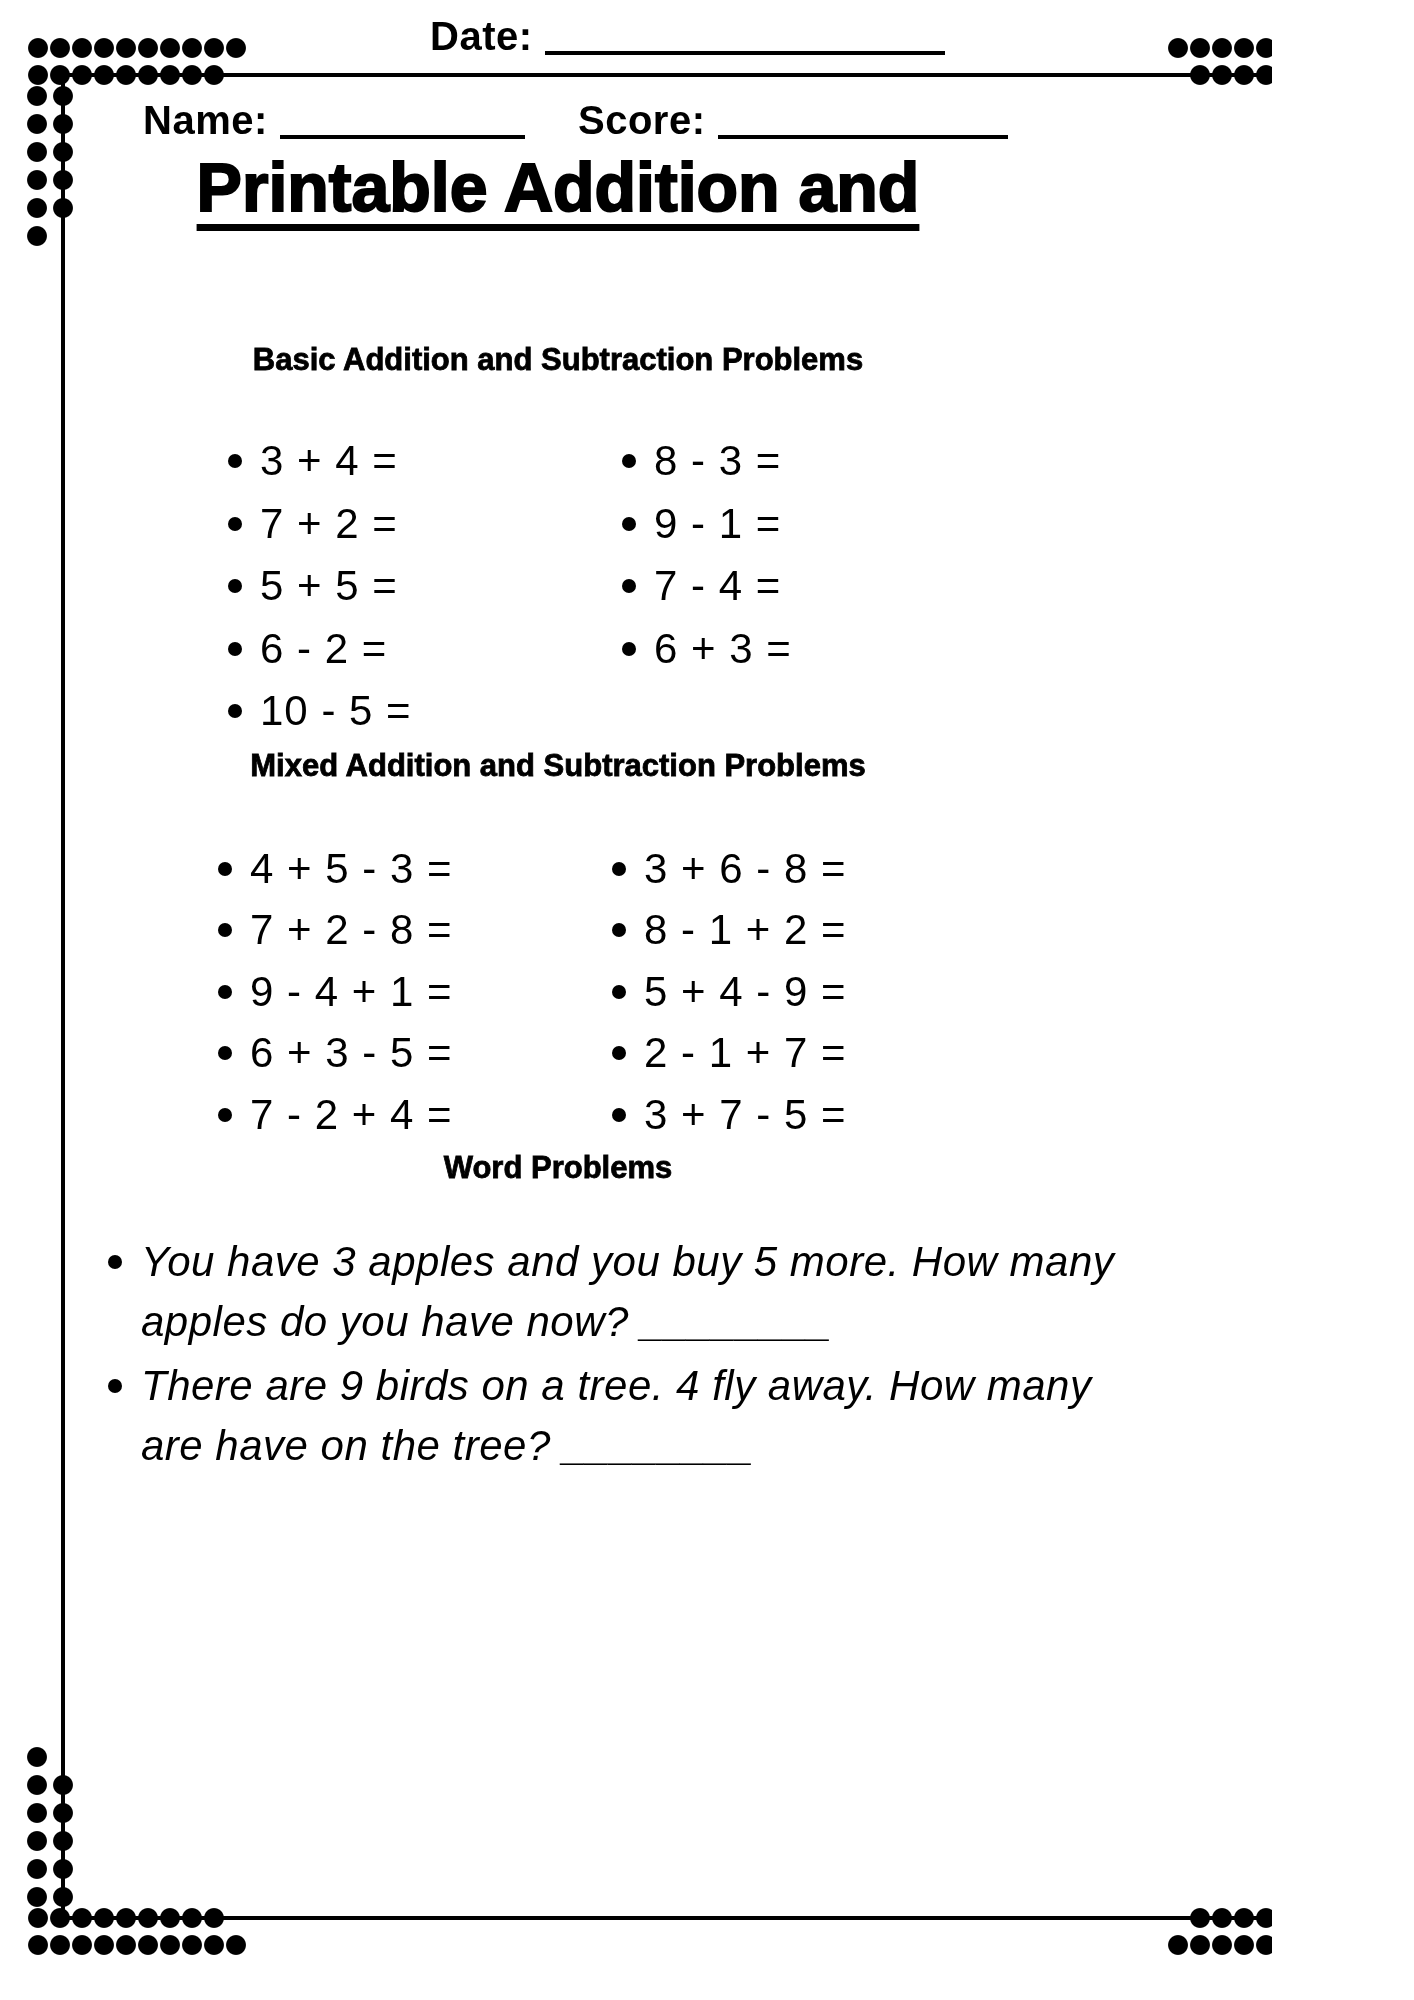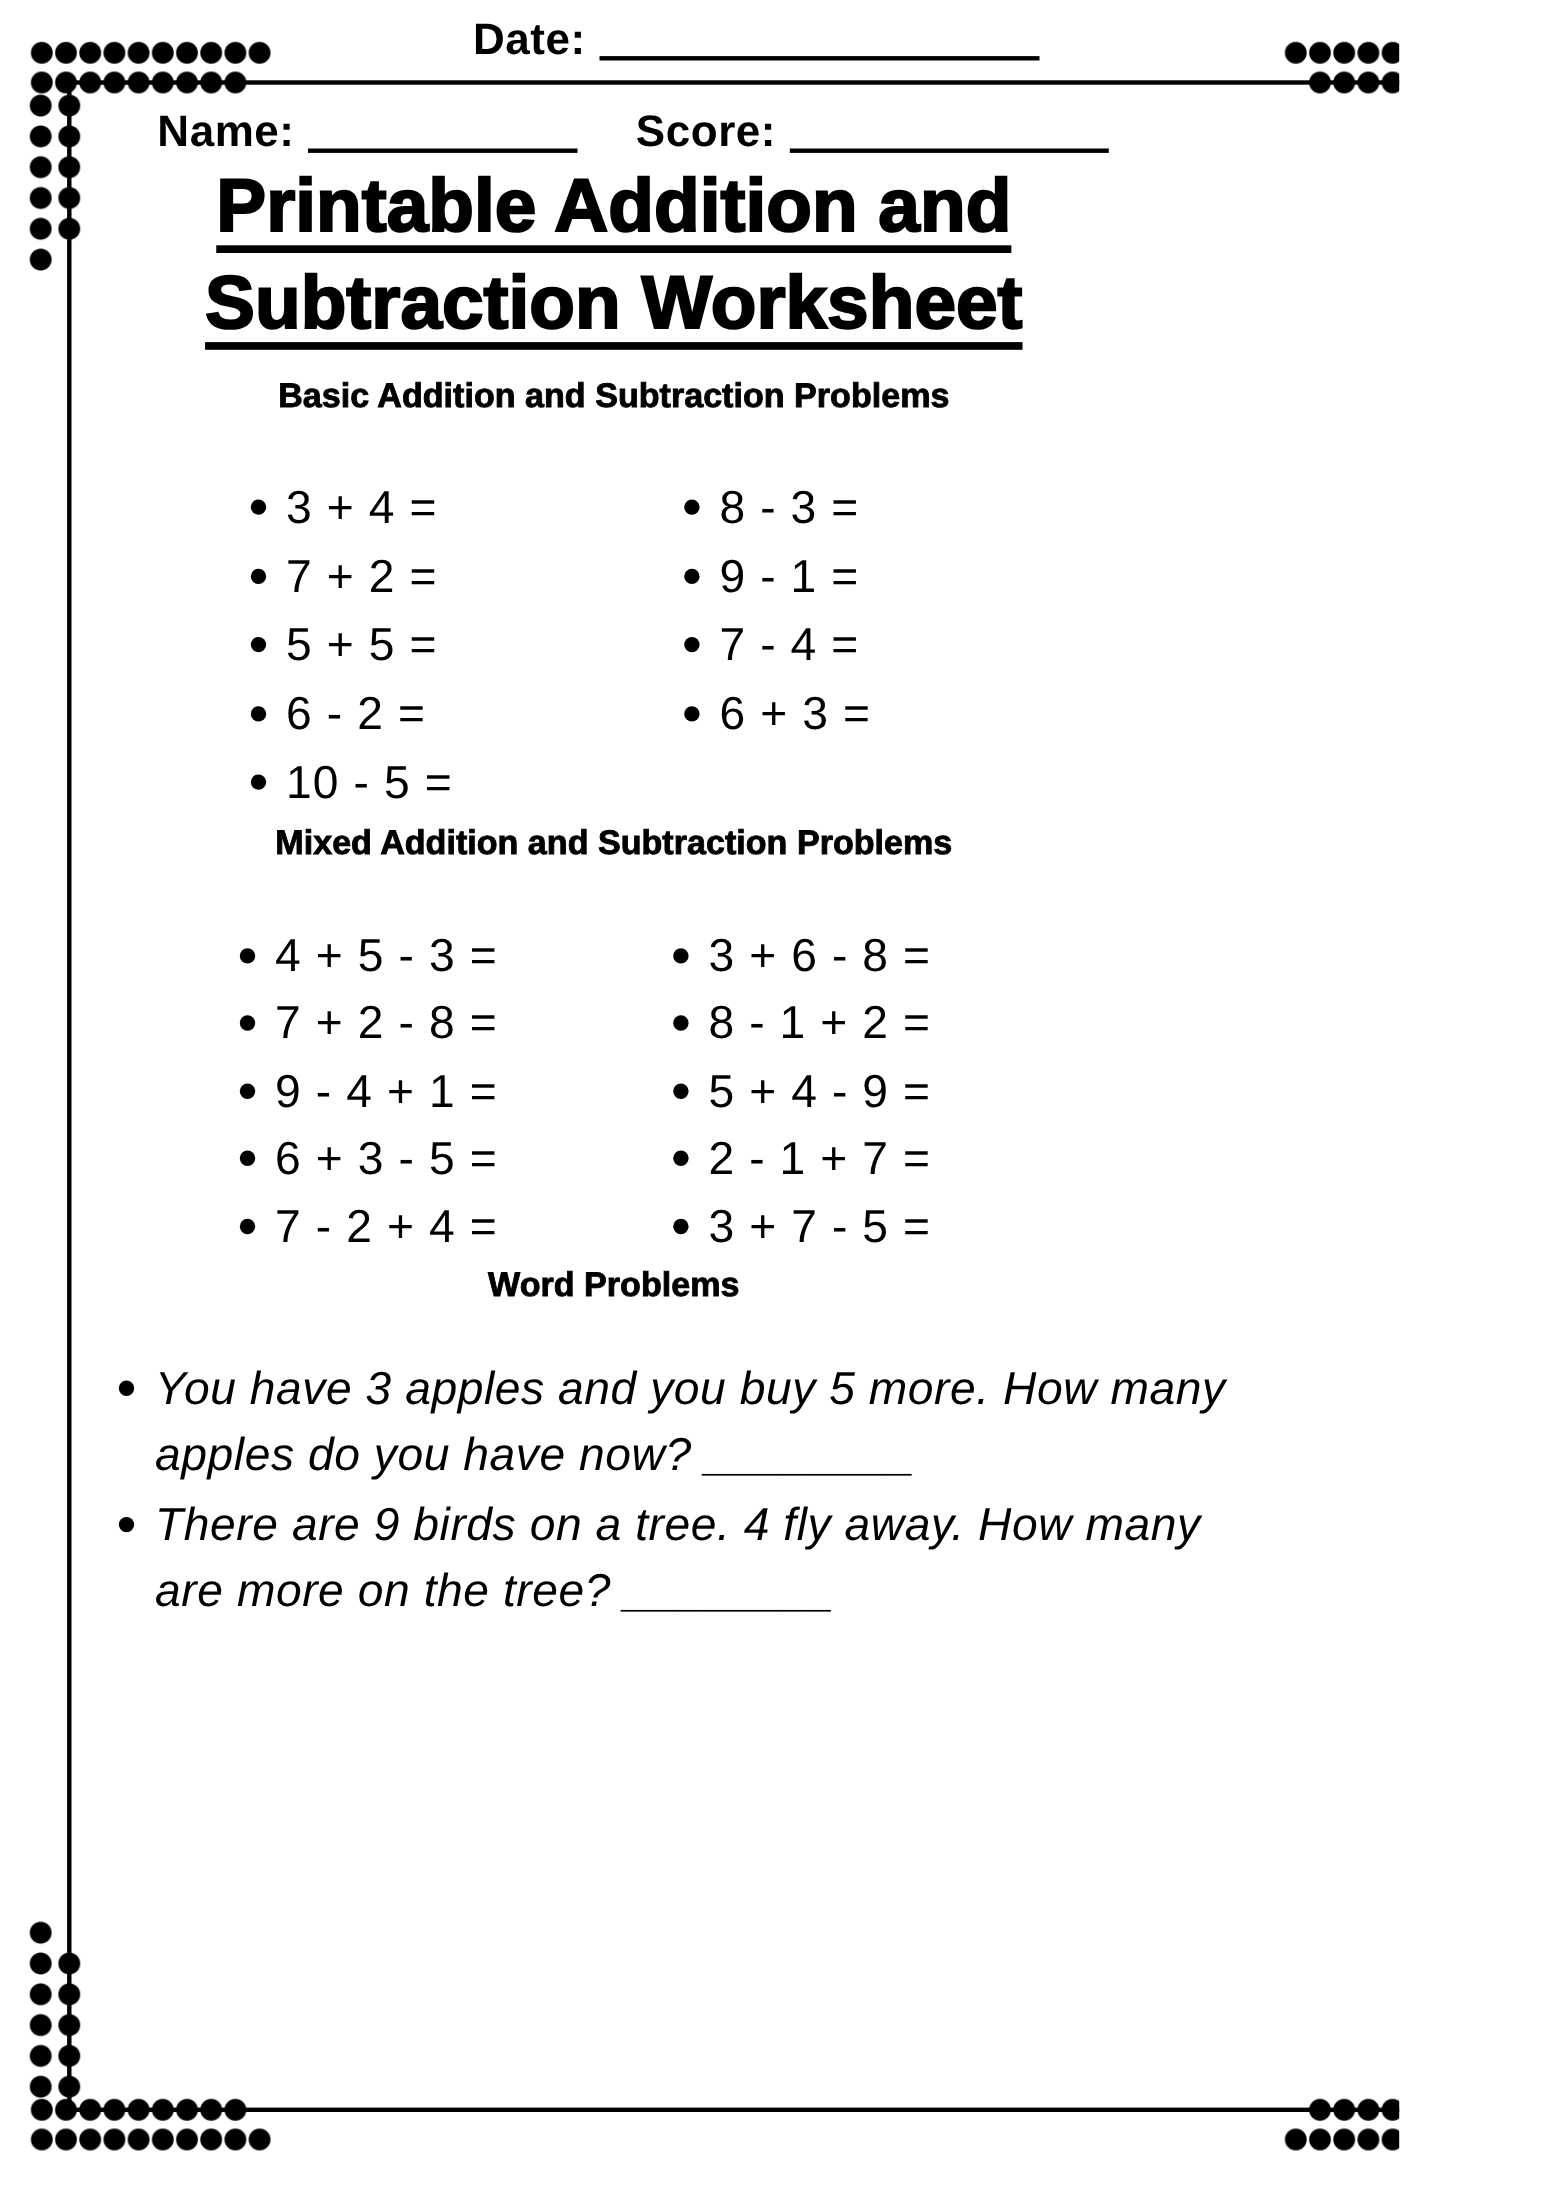--- a/index.html
+++ b/index.html
@@ -106,21 +106,20 @@
     <span class="blank-line name-line"></span>
   </div>
 
   <div class="field-group score-group">
     <span class="field-label">Score:</span>
     <span class="blank-line score-line"></span>
   </div>
 
   <div class="title">
     <div class="title-line">Printable Addition and</div>
-    <div class="title-line">Subtraction Worksheet</div>
   </div>
 
   <div class="section-heading h-basic">Basic Addition and Subtraction Problems</div>
 
   <div class="grid basic-grid">
     <div class="prob">
         <span class="dot"></span>
         <span class="eq">3 + 4 =</span>
       </div>
     <div class="prob">
@@ -209,18 +208,18 @@
       <span class="dot"></span>
       <div class="wp-lines">
         <div class="wp-line">You have 3 apples and you buy 5 more. How many</div>
         <div class="wp-line">apples do you have now? ________</div>
       </div>
     </div>
     <div class="wp">
       <span class="dot"></span>
       <div class="wp-lines">
         <div class="wp-line">There are 9 birds on a tree. 4 fly away. How many</div>
-        <div class="wp-line">are more on the tree? ________</div>
+        <div class="wp-line">are have on the tree? ________</div>
       </div>
     </div>
   </div>
 
 </div>
 
 </body></html>

